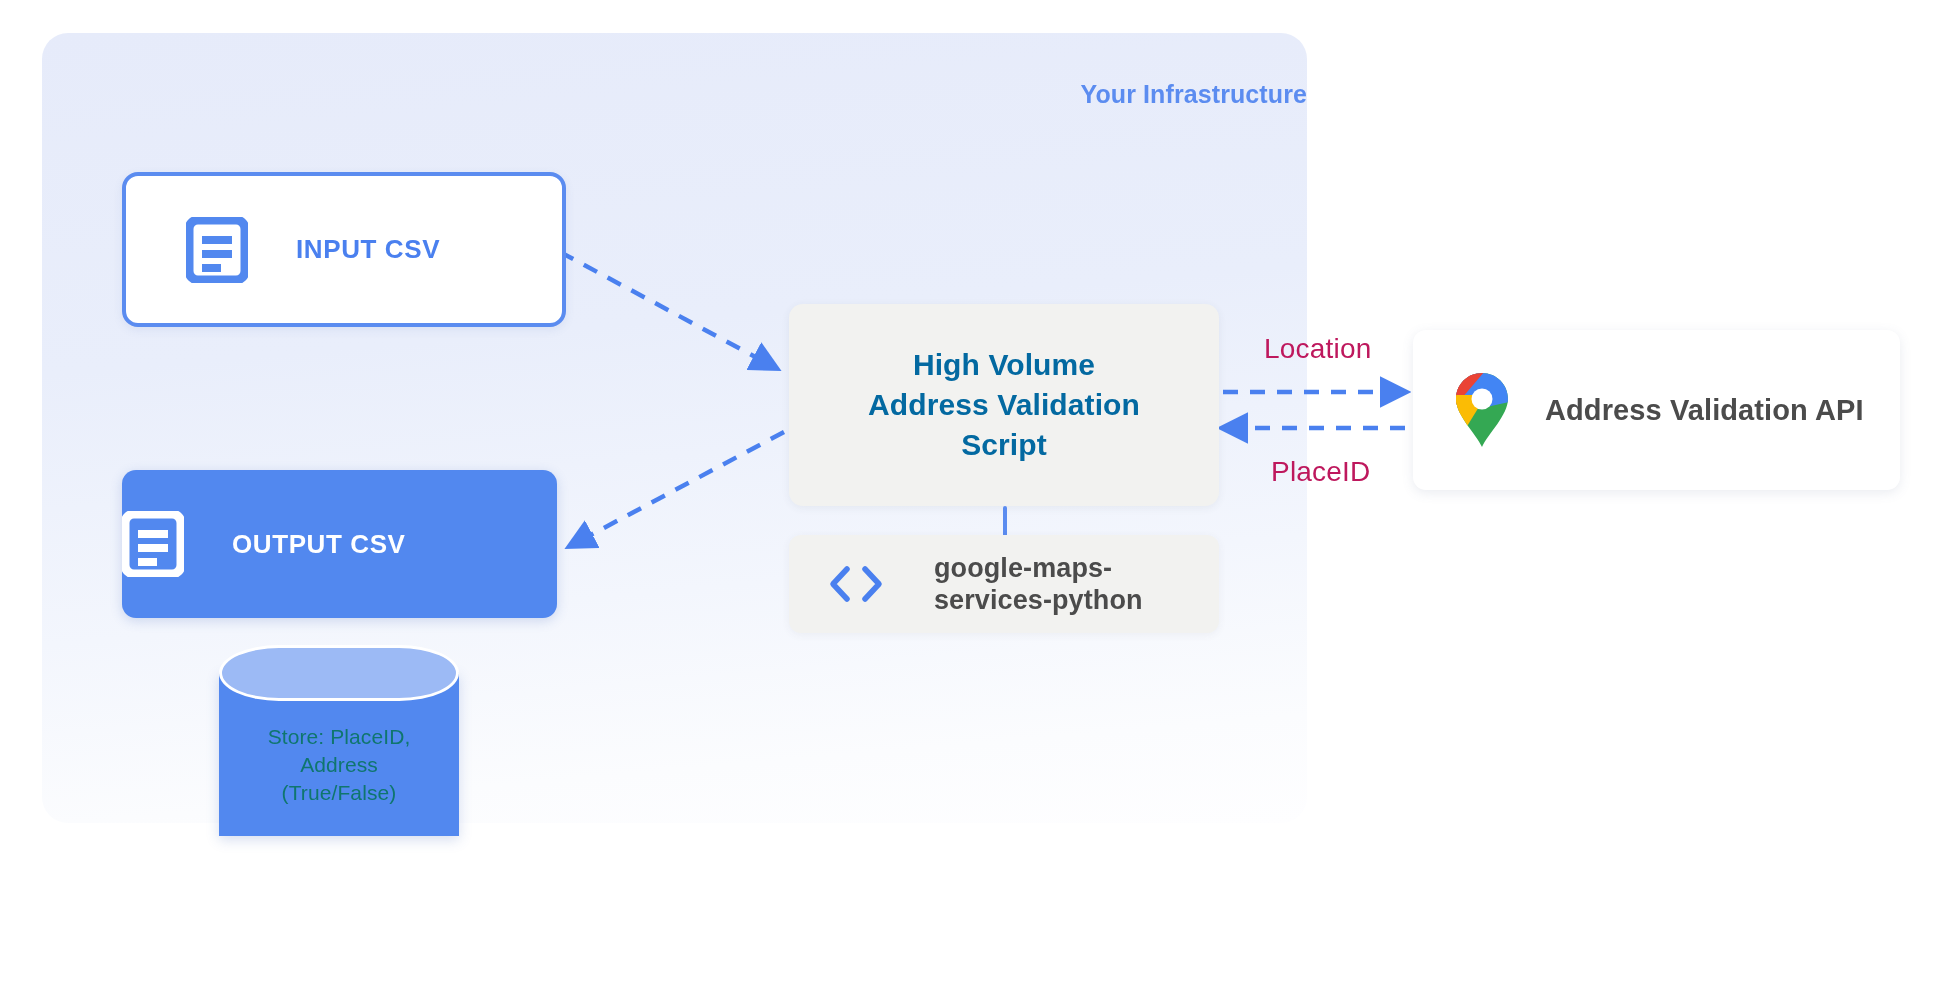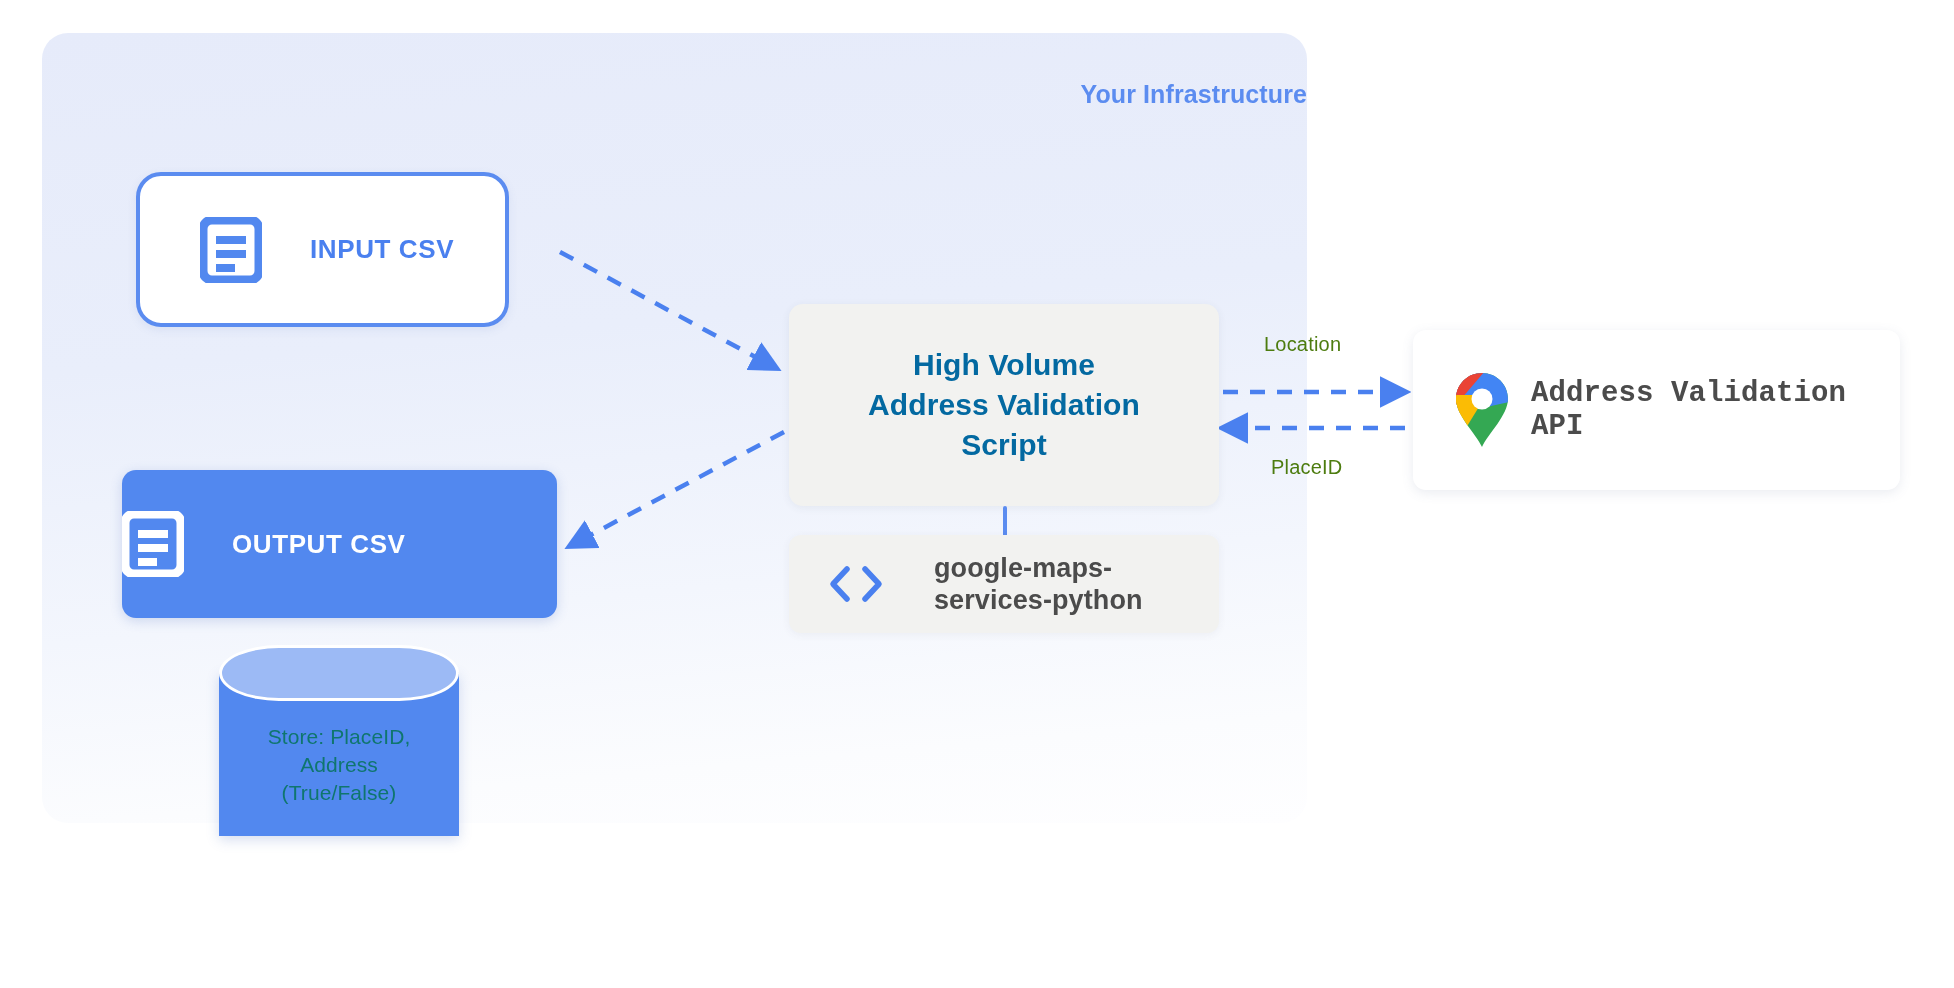--- a/index.html
+++ b/index.html
@@ -46,27 +46,27 @@
   .node {
     position: absolute;
     box-sizing: border-box;
     display: flex;
     align-items: center;
     border-radius: 14px;
   }
 
   
   .input-csv {
-    left: 136px;
+    left: 122px;
     top: 172px;
-    width: 373px;
+    width: 444px;
     height: 155px;
     background: #ffffff;
     border: 4px solid #5b8cf0;
-    border-radius: 25px;
+    border-radius: 16px;
     padding-left: 60px;
     box-shadow: 0 3px 10px rgba(80,110,180,.10);
   }
   .input-csv .node-label {
     color: #4a80ef;
     font-size: 26px;
     font-weight: 700;
     letter-spacing: .6px;
     margin-left: 48px;
   }
@@ -164,33 +164,32 @@
     box-sizing: border-box;
     background: #ffffff;
     border-radius: 13px;
     display: flex;
     align-items: center;
     padding-left: 38px;
     box-shadow: 0 3px 12px rgba(90,110,150,.13);
   }
   .maps-pin { width: 62px; height: 78px; flex: 0 0 auto; }
   .api-box .api-text {
-    margin-left: 18px;
+    margin-left: 32px;
     color: #4b4b4b;
     font-size: 29px;
     font-weight: 700;
     letter-spacing: .1px;
-    font-family: Liberation Mono, monospace;
   }
 
   
   .edge-label {
     position: absolute;
-    color: #4d7c0f;
-    font-size: 20px;
+    color: #be185d;
+    font-size: 28px;
     font-weight: 400;
     letter-spacing: .2px;
     white-space: nowrap;
   }
   .label-location { left: 1264px; top: 333px; }
   .label-placeid  { left: 1271px; top: 456px; }
 
   
   .db {
     position: absolute;

